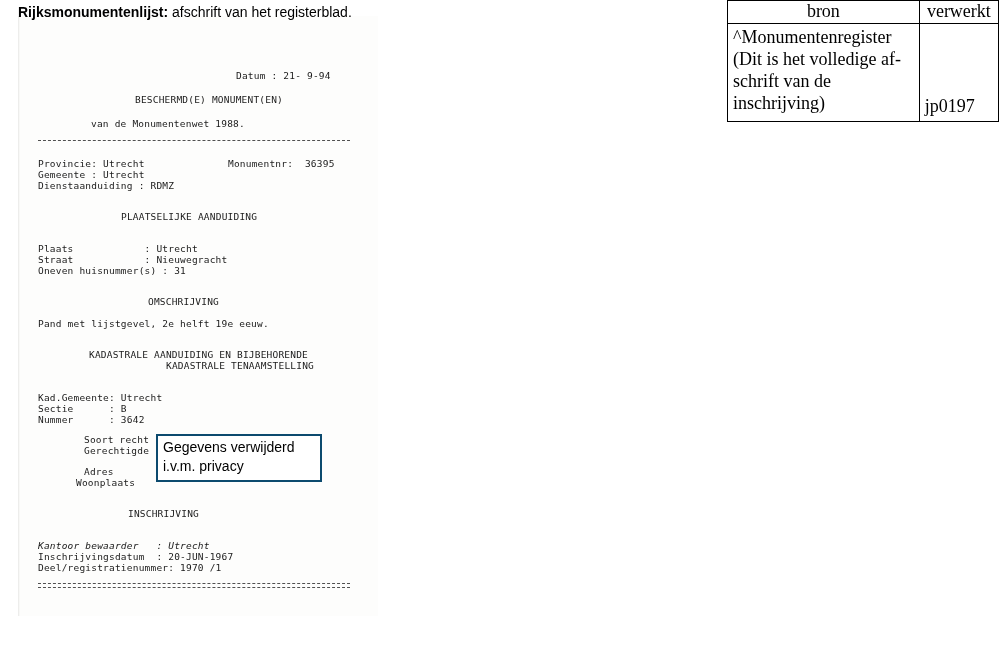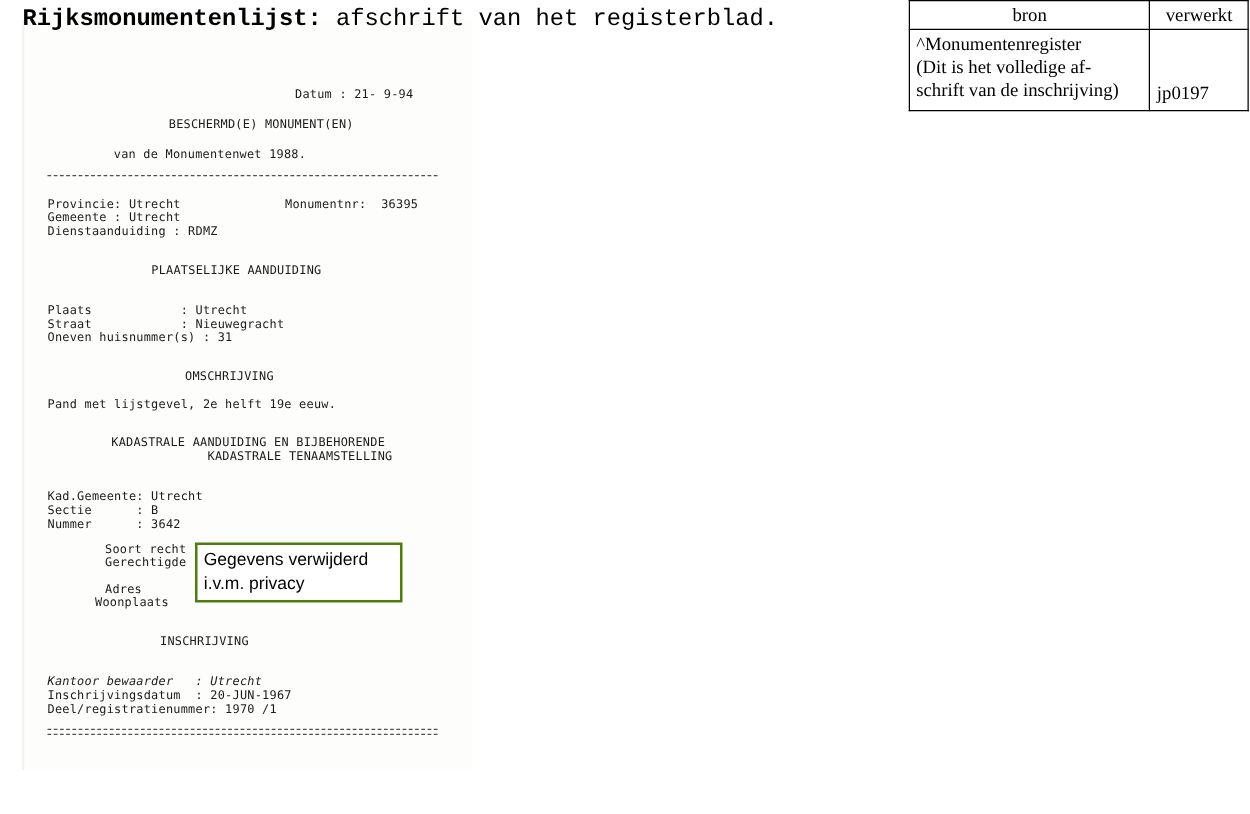--- a/index.html
+++ b/index.html
@@ -22,22 +22,22 @@
     left: 0;
     top: 0;
     width: 712px;
     height: 651px;
   }
 
   #doc-title {
     position: absolute;
     left: 18px;
     top: 4px;
-    font-family: Liberation Mono, monospace;
-    font-size: 19px;
+    font-family: Liberation Sans, sans-serif;
+    font-size: 14px;
     white-space: nowrap;
   }
   #doc-title .strong {
     font-weight: bold;
   }
   #doc-title .rest {
     font-weight: normal;
   }
 
   #doc-note {
@@ -83,39 +83,39 @@
     opacity: 0.85;
   }
 
   
   #privacy-box {
     position: absolute;
     left: 156px;
     top: 434px;
     width: 166px;
     height: 48px;
-    border: 2px solid #4d7c0f;
+    border: 2px solid #0c4a6e;
     background: #ffffff;
     box-sizing: border-box;
     padding: 2px 5px;
     font-family: "Liberation Sans", sans-serif;
     font-size: 14px;
     line-height: 1.35;
     color: #000;
   }
 
   
   #meta-table {
     position: absolute;
     left: 727px;
     top: 0;
     width: 272px;
     border-collapse: collapse;
     font-family: "Liberation Serif", serif;
-    font-size: 15px;
+    font-size: 18px;
   }
   #meta-table th, #meta-table td {
     border: 1px solid #000;
     padding: 2px 5px;
     vertical-align: bottom;
     font-weight: normal;
   }
   #meta-table thead th {
     text-align: center;
     height: 21px;

